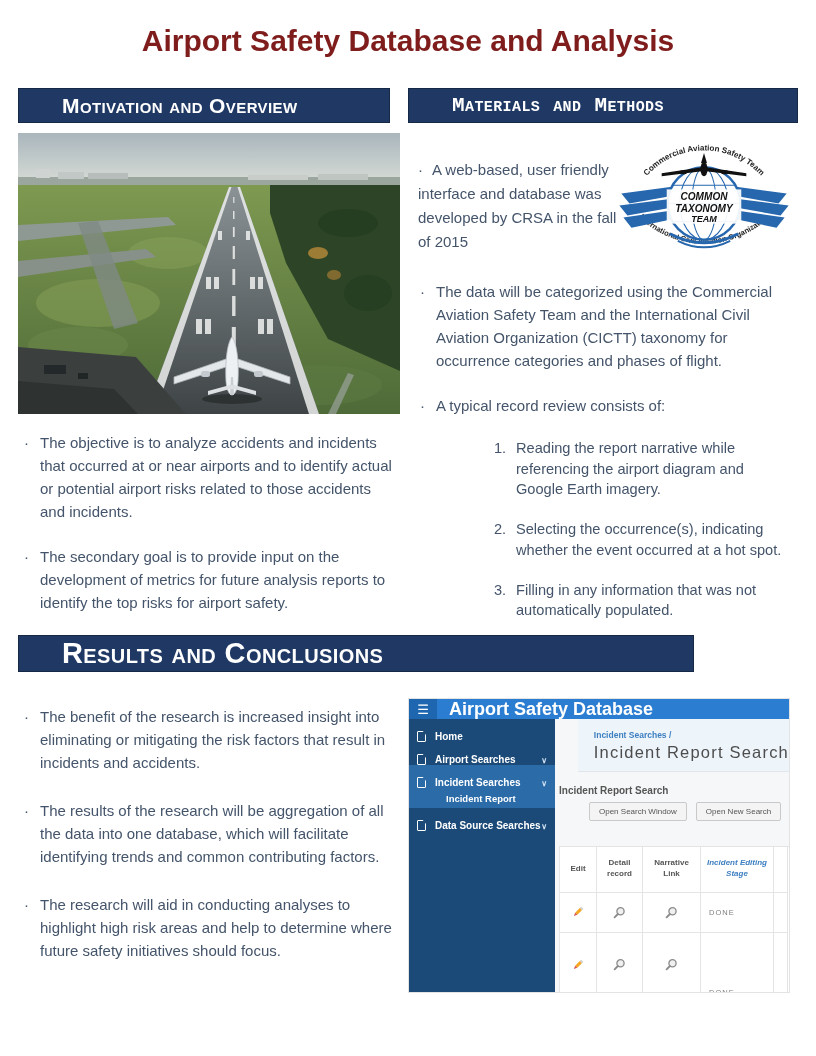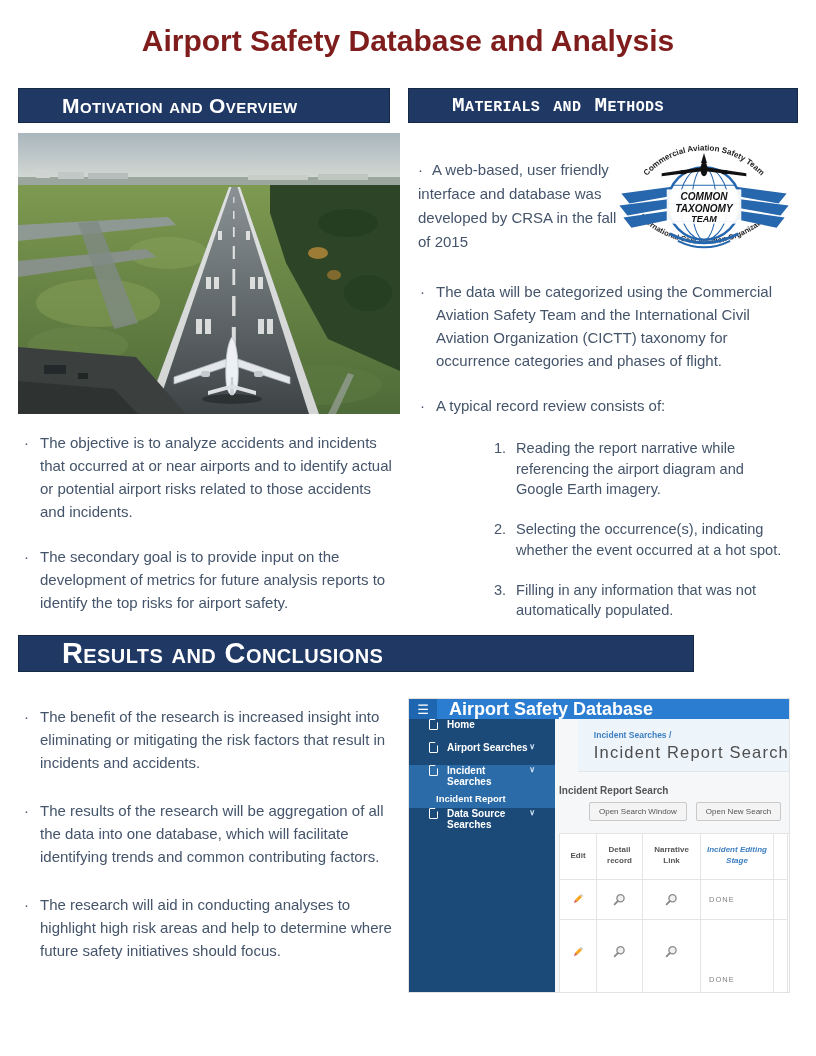--- a/index.html
+++ b/index.html
@@ -39,36 +39,36 @@
 
   
   .shot { position:absolute; left:408px; top:698px; width:382px; height:295px;
           background:#fff; border:1px solid #e3e3e3; overflow:hidden; }
   .shot-topbar { height:20px; background:#2B7DD1; display:flex; align-items:center; }
   .burger { width:28px; height:20px; background:#1E66B0; color:#fff; font-size:13px;
             display:flex; align-items:center; justify-content:center; cursor:pointer; }
   .shot-title { color:#fff; font-weight:bold; font-size:18px; margin-left:12px; }
   .shot-body { display:flex; height:273px; }
   .shot-side { width:146px; background:#1B4A78; color:#fff; flex:0 0 146px; }
-  .side-item { display:flex; align-items:flex-start; height:23px; padding:0 20px;
+  .side-item { display:flex; align-items:flex-end; height:23px; padding:0 8px;
                font-size:10px; font-weight:bold; cursor:pointer; }
   .side-item.active { background:#2A6BA8; }
   .doc { width:9px; height:11px; border:1px solid #fff; border-radius:1px; margin-right:9px;
          clip-path:polygon(0 0,64% 0,100% 36%,100% 100%,0 100%); flex:0 0 9px; }
   .chev { margin-left:auto; font-size:8px; color:#cfe0f2; }
-  .side-sub { display:flex; align-items:center; height:20px; padding-left:27px;
+  .side-sub { display:flex; align-items:center; height:20px; padding-left:37px;
               font-size:9.5px; font-weight:bold; background:#2A6BA8; cursor:pointer; }
   .shot-main { flex:1; background:#F6F7F8; display:flex; flex-direction:column; min-width:0;align-items:flex-end; }
   .main-head { background:#EDF4FA; padding:11px 0 9px 16px; border-bottom:1px solid #e2e6ea; }
   .crumb { color:#3E7FC1; font-size:8.5px; font-weight:bold; margin-bottom:3px; cursor:pointer; }
   .shot-h1 { color:#4d4d4d; font-size:16.5px; letter-spacing:1.2px; font-weight:normal; }
   .main-content { padding:13px 0 0 16px; flex:1; }
   .panel-title { width:118px; font-size:10px; font-weight:bold; color:#555;
                  line-height:1.25; margin-bottom:4px; }
-  .btn-row { display:flex; gap:9px; margin-bottom:12px;padding-left:30px; }
+  .btn-row { display:flex; gap:9px; margin-bottom:25px;padding-left:30px; }
   .btn { font-size:8px; color:#555; background:#f4f4f4; border:1px solid #c9c9c9;
          border-radius:2px; padding:4px 9px; font-family:"Liberation Sans",sans-serif; cursor:pointer; }
   .tbl { display:grid; grid-template-columns:37px 46px 58px 73px 14px;
          border-left:1px solid #e4e4e4; border-top:1px solid #e4e4e4; background:#fff; width:230px; }
   .tc { border-right:1px solid #e4e4e4; border-bottom:1px solid #e4e4e4;
         display:flex; align-items:center; justify-content:center; text-align:center; }
   .th { height:46px; font-size:8px; font-weight:bold; color:#555; line-height:1.35; padding:2px; }
   .th-stage { color:#3E7FC1;font-style:italic; }
   .r1 { height:40px; }
   .r2 { height:74px; align-items:flex-end; padding-bottom:9px; }

